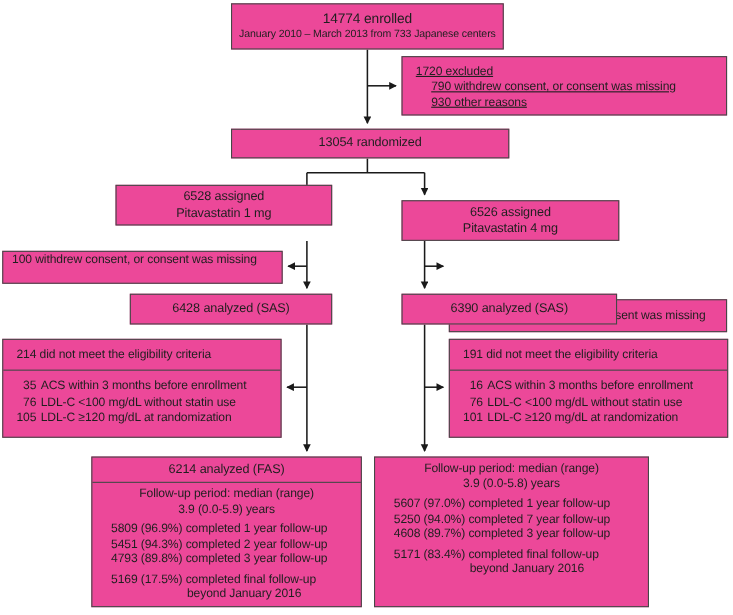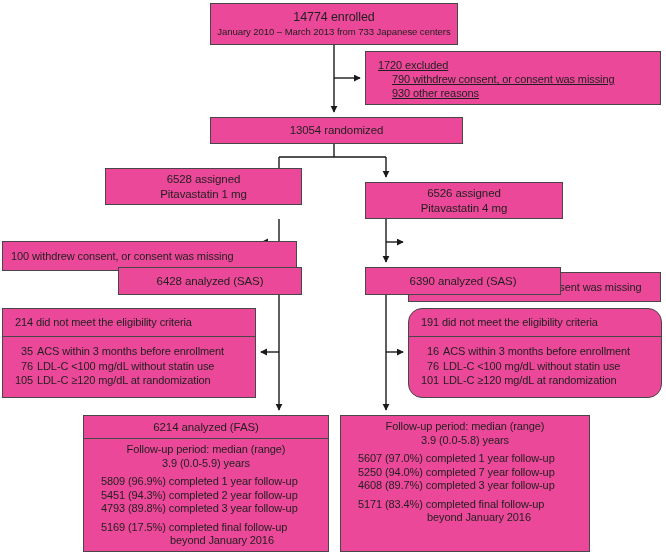--- a/index.html
+++ b/index.html
@@ -45,30 +45,30 @@
   .b-excluded .sub { padding-left:14px; }
 
   
   .b-randomized { left:210px; top:117px; width:253px; height:27px; }
 
   
   .b-assigned-l { left:105px; top:168px; width:197px; height:37px; }
   .b-assigned-r { left:365px; top:182px; width:198px; height:37px; }
 
   
-  .b-withdrew-l { left:2px; top:228px; width:295px; height:30px; display:flex; align-items:center; padding-left:8px;margin-top:13px; }
+  .b-withdrew-l { left:2px; top:228px; width:255px; height:30px; display:flex; padding-left:8px; }
   .b-withdrew-r { left:408px; top:244px; width:253px; height:30px; display:flex; align-items:center; padding-left:10px;margin-top:28px; }
 
   
   .b-sas-l { left:118px; top:267px; width:184px; height:28px; }
   .b-sas-r { left:365px; top:267px; width:196px; height:28px; }
 
   
   .b-elig-l { left:2px;   top:308px; width:254px; height:90px; }
-  .b-elig-r { left:408px; top:308px; width:254px; height:90px;border-radius:14px; }
+  .b-elig-r { left:408px; top:308px; width:254px; height:90px; }
   .elig-header {
     height:28px; border-bottom:1.5px solid var(--border, #474747);
     display:flex; align-items:center; padding-left:12px;
   }
   .elig-items { padding:7px 2px 0 2px; }
   .elig-row { display:flex; line-height:14.5px; }
   .elig-row .num { width:28px; text-align:right; flex:none; }
   .elig-row .itxt { padding-left:4px; }
 
   

